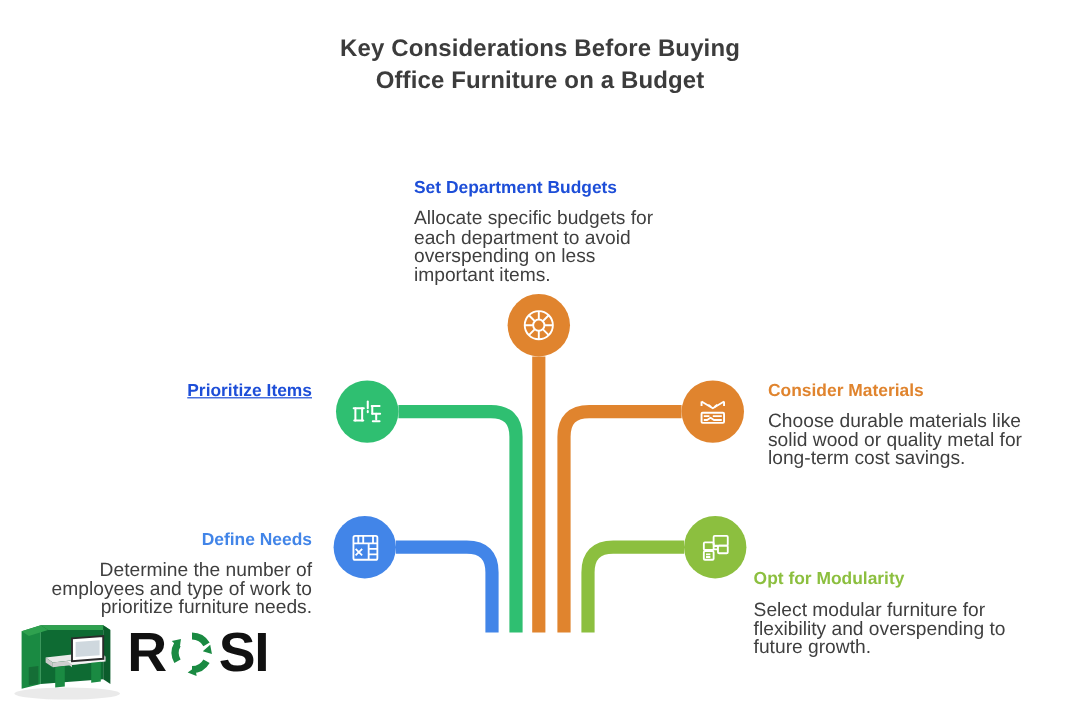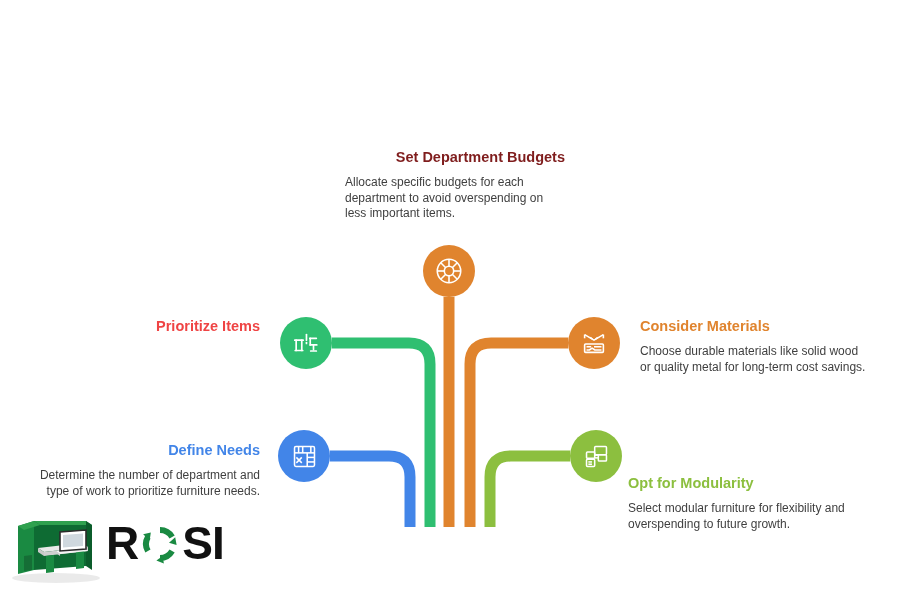--- a/index.html
+++ b/index.html
@@ -61,21 +61,21 @@
   .block {
     position: absolute;
   }
   .block .heading {
     font-size: 14.5px;
     font-weight: bold;
     line-height: 18px;
     margin: 0 0 9px 0;
   }
   .block .body {
-    font-size: 12px;
+    font-size: 16px;
     line-height: 15.5px;
     color: #3f3f3f;
     margin: 0;
   }
   .align-right { text-align: right; }
   .align-left  { text-align: left; }
   .align-center-left { text-align: left; }
 
   
   #logo {
@@ -107,20 +107,24 @@
     color: #111111;
     line-height: 17px;
     margin-top: 32px;
   }
 </style>
 </head>
 <body>
 
 <div id="canvas">
 
+  <div class="title">
+    <div>Key Considerations Before Buying</div>
+    <div>Office Furniture on a Budget</div>
+  </div>
 
   <svg id="wires" viewBox="0 0 900 600" xmlns="http://www.w3.org/2000/svg">
 
     <path d="M449,297 L449,527" stroke="#E0842E" stroke-width="11" fill="none" stroke-linecap="butt"></path>
 
     <path d="M332,343 L409,343 Q430,343 430,364 L430,527" stroke="#2FBF71" stroke-width="11" fill="none" stroke-linecap="butt"></path>
 
     <path d="M330,456 L389,456 Q410,456 410,477 L410,527" stroke="#4285E8" stroke-width="11" fill="none" stroke-linecap="butt"></path>
 
     <path d="M568,343 L491,343 Q470,343 470,364 L470,527" stroke="#E0842E" stroke-width="11" fill="none" stroke-linecap="butt"></path>
@@ -139,21 +143,21 @@
         <path d="M21 16 L28.5 16"></path>
         <path d="M7.2 7.2 L12.5 12.5"></path>
         <path d="M19.5 19.5 L24.8 24.8"></path>
         <path d="M24.8 7.2 L19.5 12.5"></path>
         <path d="M12.5 19.5 L7.2 24.8"></path>
       </svg>
     </span>
   </div>
 
   <div class="block align-center-left" style="left:345px; top:148px; width:220px;">
-    <p class="heading" style="color:#7f1d1d; text-align:right;">Set Department Budgets</p>
+    <p class="heading" style="color:#1d4ed8; text-align:left;">Set Department Budgets</p>
     <p class="body">Allocate specific budgets for each department to avoid overspending on less important items.</p>
   </div>
 
   <div class="node" style="left:280px; top:317px; background:#2FBF71;">
     <span>
       <svg width="30" height="30" viewBox="0 0 32 32" fill="none" stroke="#ffffff" stroke-width="1.8" stroke-linecap="round">
 
         <path d="M4 13 L13 13"></path>
         <path d="M5.5 13 L5.5 24"></path>
         <path d="M11.5 13 L11.5 24"></path>
@@ -165,21 +169,21 @@
         <path d="M20 11 L27 11"></path>
         <path d="M20.5 11 L20.5 18"></path>
         <path d="M20.5 18 L27.5 18"></path>
         <path d="M24 18 L24 23"></path>
         <path d="M21 24.5 L27 24.5"></path>
       </svg>
     </span>
   </div>
 
   <div class="block align-right" style="left:30px; top:317px; width:230px;">
-    <p class="heading" style="color:#ef4444;">Prioritize Items</p>
+    <p class="heading" style="color:#1d4ed8;text-decoration:underline;">Prioritize Items</p>
   </div>
 
   <div class="node" style="left:278px; top:430px; background:#4285E8;">
     <span>
       <svg width="29" height="29" viewBox="0 0 32 32" fill="none" stroke="#ffffff" stroke-width="1.7" stroke-linejoin="round">
         <rect x="5" y="5" width="22" height="22" rx="1.5"></rect>
         <path d="M5 12 L27 12"></path>
         <path d="M19 12 L19 27"></path>
         <path d="M9.5 5 L9.5 12"></path>
         <path d="M14 5 L14 12"></path>
@@ -187,21 +191,21 @@
         <path d="M19 17 L27 17"></path>
         <path d="M19 22 L27 22"></path>
         <path d="M7 17 L13 23"></path>
         <path d="M13 17 L7 23"></path>
       </svg>
     </span>
   </div>
 
   <div class="block align-right" style="left:30px; top:441px; width:230px;">
     <p class="heading" style="color:#4285E8;">Define Needs</p>
-    <p class="body">Determine the number of department and type of work to prioritize furniture needs.</p>
+    <p class="body">Determine the number of employees and type of work to prioritize furniture needs.</p>
   </div>
 
   <div class="node" style="left:568px; top:317px; background:#E0842E;">
     <span>
       <svg width="30" height="30" viewBox="0 0 32 32" fill="none" stroke="#ffffff" stroke-width="1.7" stroke-linejoin="round">
 
         <path d="M6 7 L16 13 L26 7"></path>
         <path d="M6 7 L6 11"></path>
         <path d="M26 7 L26 11"></path>
         <path d="M12 10 L14.5 12"></path>

